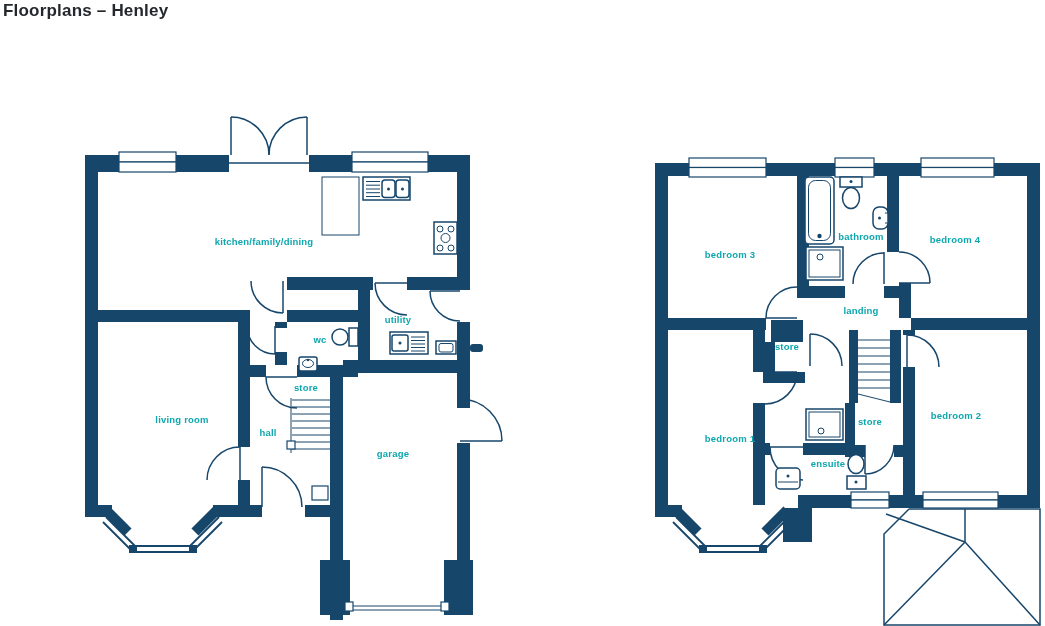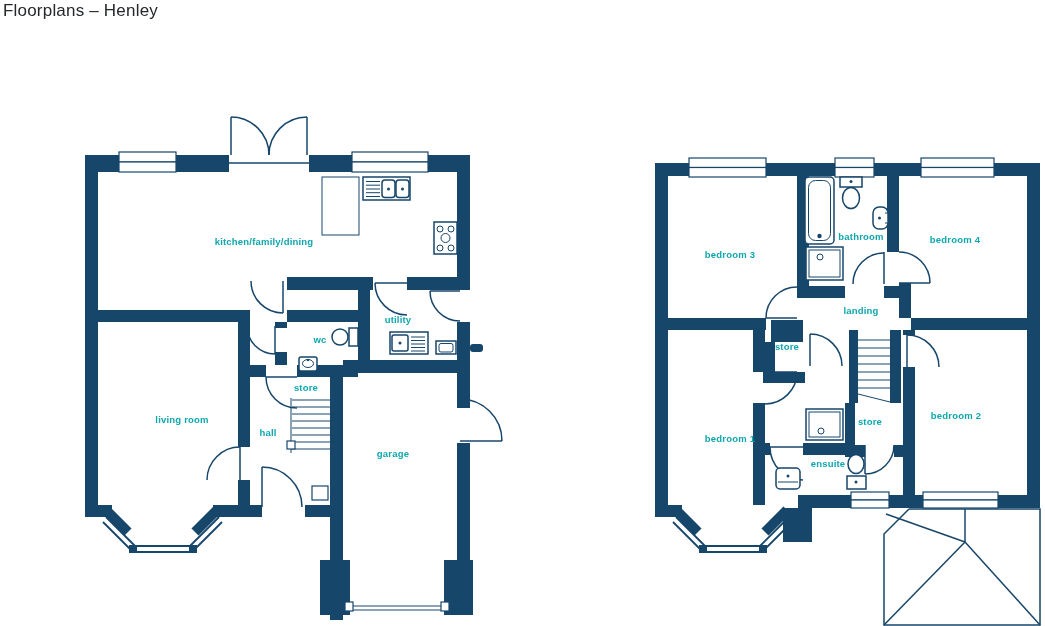--- a/index.html
+++ b/index.html
@@ -4,21 +4,21 @@
 <style>
   :root{
     --wall:#17466b;
     --label:#0ea7ae;
     --title:#24282c;
     --bg:#ffffff;
   }
   html,body{margin:0;padding:0;background:var(--bg);}
   #stage{position:relative;width:1045px;height:626px;background:var(--bg);overflow:hidden;
          font-family:"Liberation Sans", sans-serif;}
-  #page-title{position:absolute;left:3px;top:1px;margin:0;font-size:17px;font-weight:400;
+  #page-title{position:absolute;left:3px;top:1px;margin:0;font-size:17px;font-weight:700;
               letter-spacing:.2px;color:var(--title);font-family:"Liberation Sans", sans-serif;}
   svg{position:absolute;left:0;top:0;}
   .wall{fill:var(--wall);stroke:none;}
   .win{fill:#fff;stroke:var(--wall);stroke-width:1.2;}
   .thin{fill:none;stroke:var(--wall);stroke-width:1.5;}
   .hair{fill:none;stroke:var(--wall);stroke-width:1;}
   .fix{fill:#fff;stroke:var(--wall);stroke-width:1.5;}
   .dot{fill:var(--wall);stroke:none;}
   .thick{fill:none;stroke:var(--wall);stroke-width:10;}
   .glaze{fill:none;stroke:var(--wall);stroke-width:1.8;}

